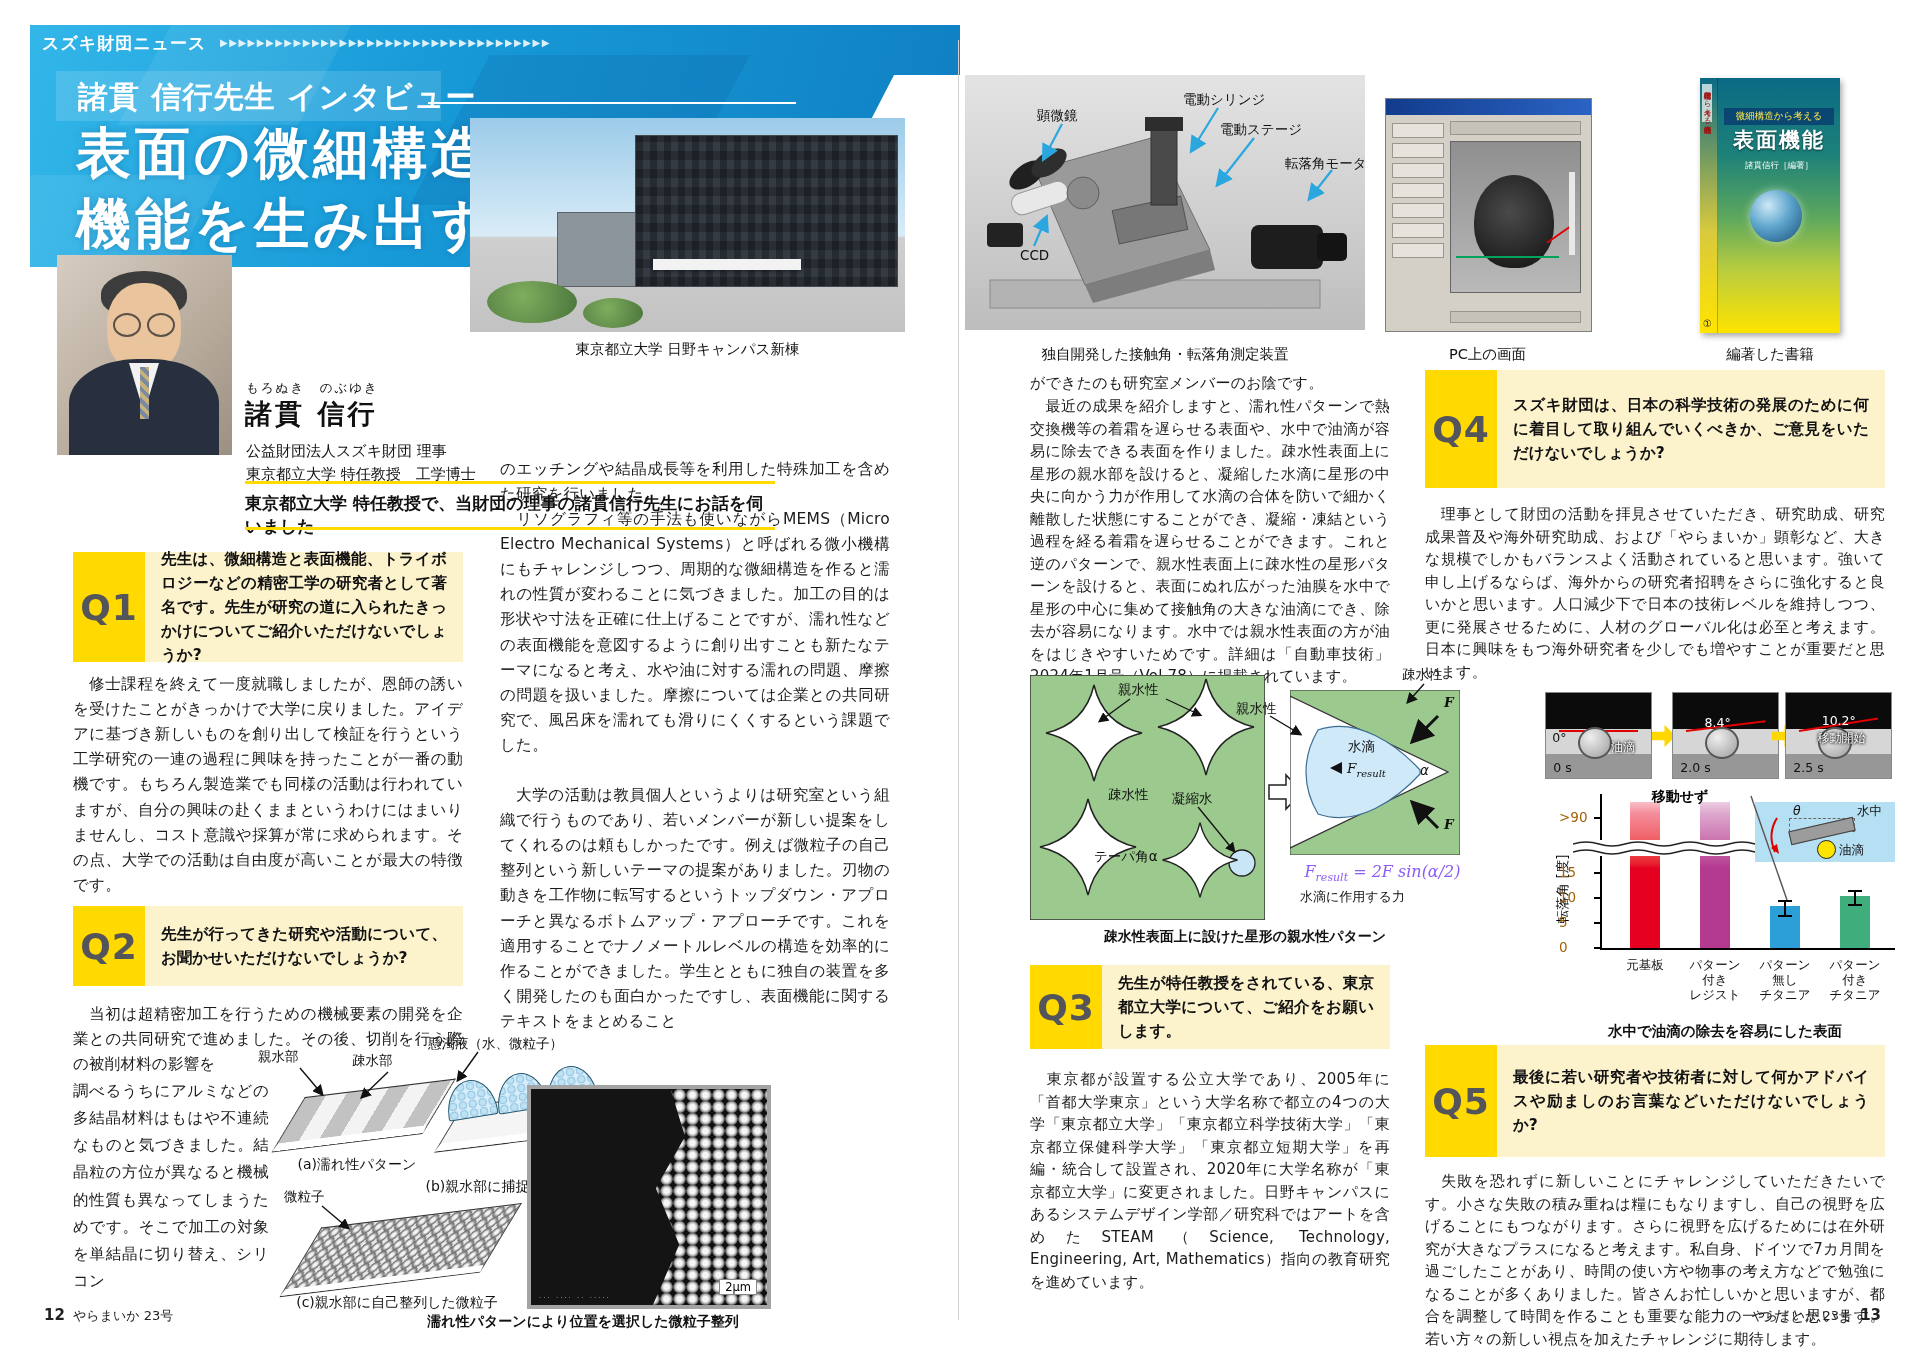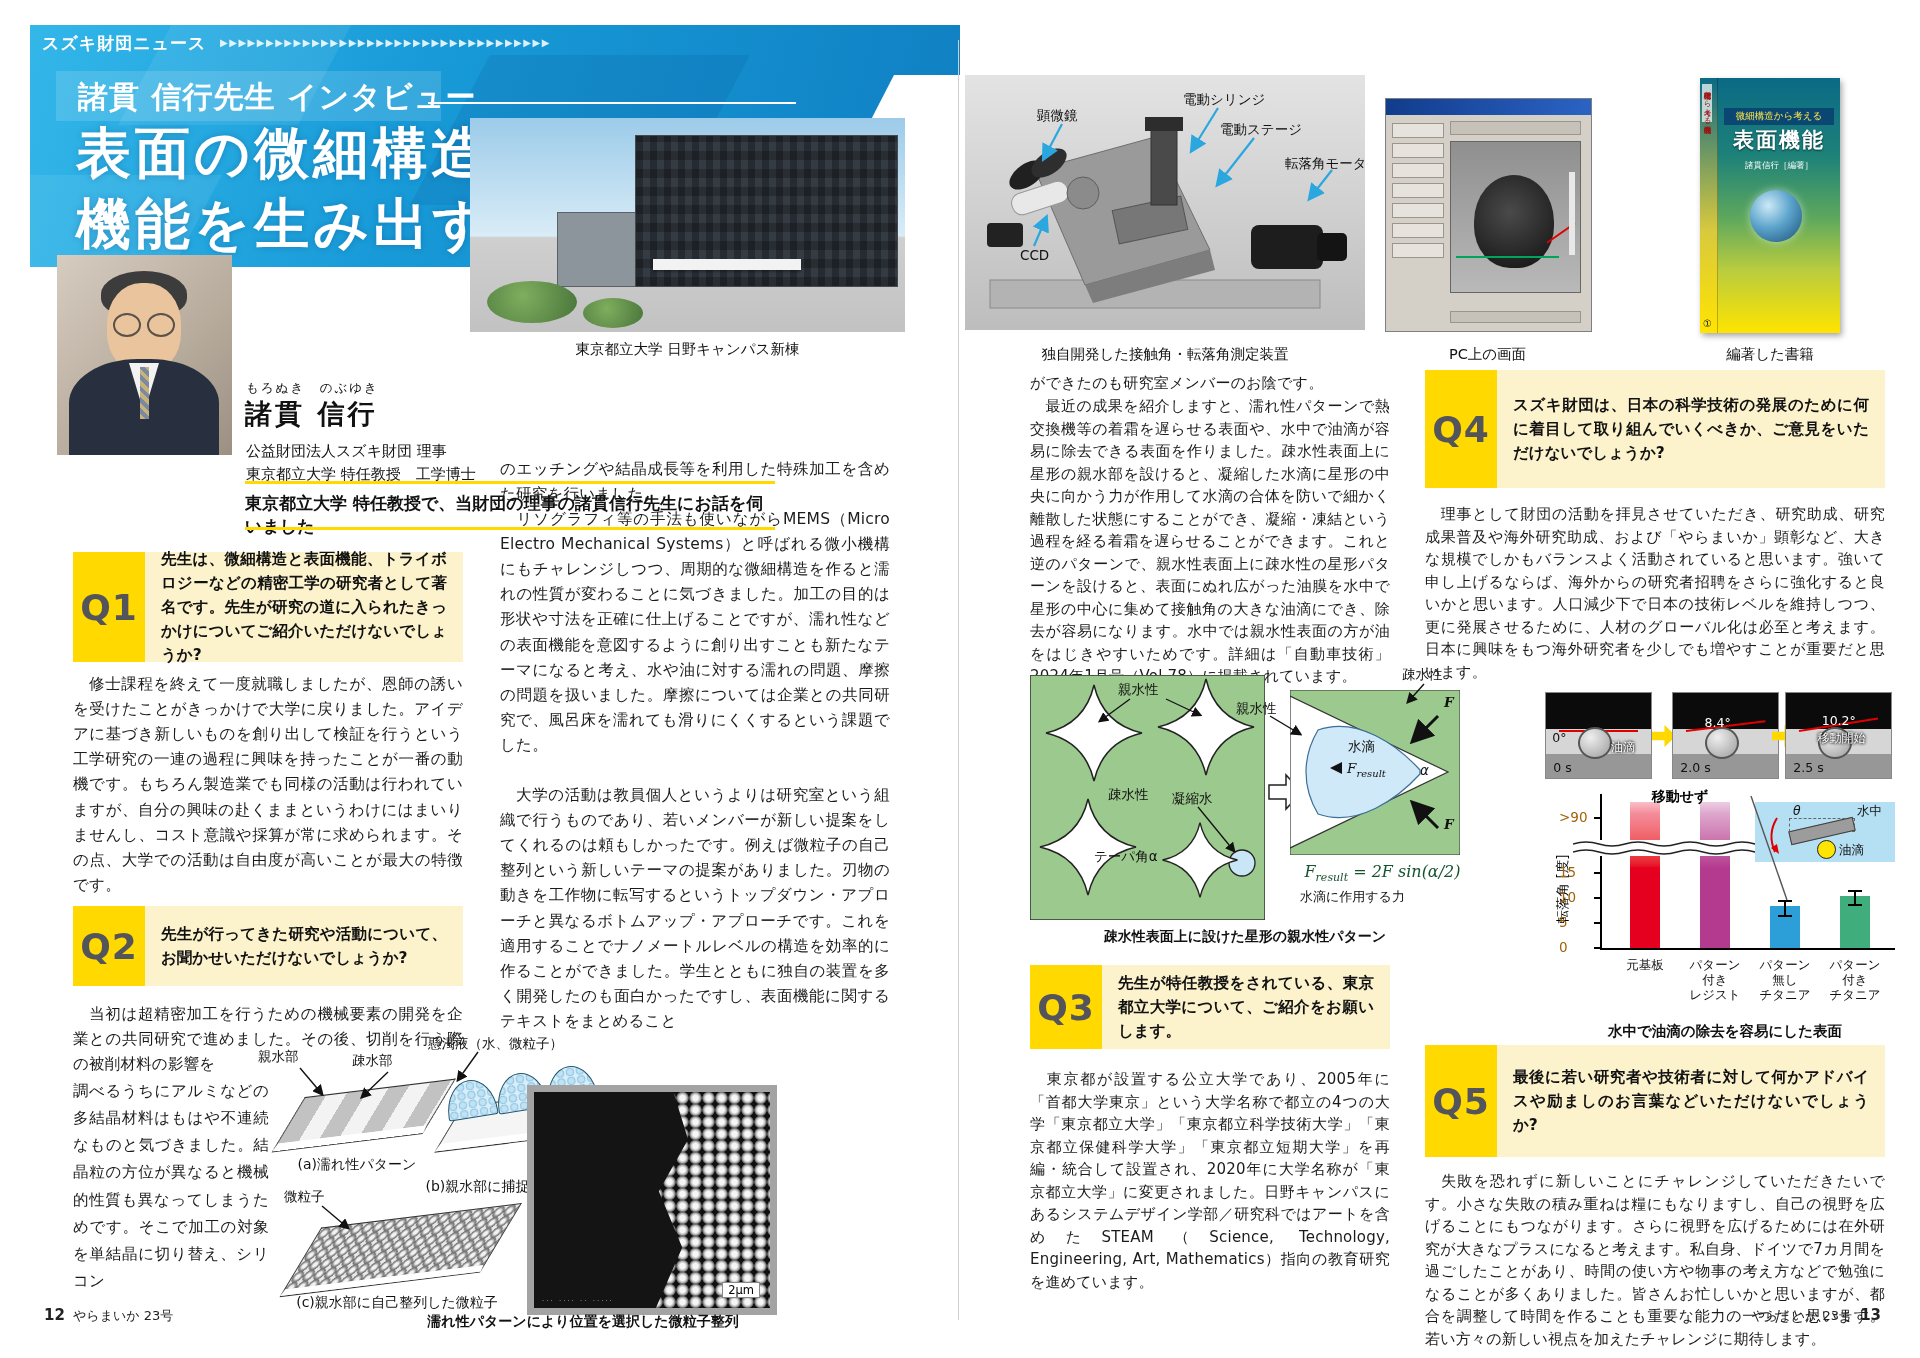--- a/index.html
+++ b/index.html
@@ -52,21 +52,21 @@
   .plate-a{position:absolute;width:150px;height:42px;border:1px solid #333;border-bottom:7px solid #fff;box-shadow:0 1px 0 #333;
            background:repeating-linear-gradient(90deg,#c2c2c2 0 21px,#f3f3f3 21px 42px);transform:rotate(-7deg) skewX(-38deg);}
   .plate-c{position:absolute;width:200px;height:56px;border:1px solid #333;border-bottom:6px solid #fff;box-shadow:0 1px 0 #333;
            background-color:#e9e9e9;background-image:radial-gradient(circle at 5.5px 5px,#f2f2f2 0 2px,#9a9a9a 3.6px,#6d6d6d 5px,transparent 5.6px);
            background-size:11px 10px;transform:rotate(-7deg) skewX(-38deg);}
   .plate-b{position:absolute;width:158px;height:34px;border:1px solid #333;border-bottom:7px solid #fff;box-shadow:0 1px 0 #333;
            background:#f5f5f5;transform:rotate(-7deg) skewX(-38deg);}
   .capsule{position:absolute;width:48px;height:36px;border:1px solid #23556f;border-radius:50% 50% 6% 6%/90% 90% 6% 6%;
            background-color:#d9eefa;background-image:radial-gradient(circle at 5px 5px,#bfe2f4 0 2.6px,#8bc2de 3.8px,transparent 4.6px);
            background-size:10px 9px;transform:rotate(-9deg);}
-  .sem{position:absolute;background:#141414;border:7px solid #a3a3a3;}
+  .sem{position:absolute;background:#141414;border:4px solid #a3a3a3;}
   .sem-spheres{position:absolute;right:0;top:0;width:62%;height:100%;
            background-color:#101010;background-image:radial-gradient(circle at 6.5px 6px,#f6f6f6 0 2.6px,#bdbdbd 4.4px,#5c5c5c 6px,transparent 6.6px);
            background-size:13px 12px;clip-path:polygon(34% 0,100% 0,100% 100%,22% 100%,40% 72%,24% 46%,44% 22%);}
   .sem-scale{position:absolute;right:10px;bottom:10px;background:#fff;color:#000;font-size:11.5px;padding:0 5px;border:1px solid #888;}
   .sem-ticks{position:absolute;left:8px;bottom:3px;color:#bbb;font-size:7px;letter-spacing:2px;}
   
   .equip-bg{width:100%;height:100%;background:linear-gradient(180deg,#e3e3e3 0%,#cfcfcf 55%,#bdbdbd 100%);}
   
   .pcwin{position:absolute;background:#d4d0c8;border:1px solid #7f7f7f;}
   .pc-title{height:16px;background:linear-gradient(90deg,#123c8c,#2b63c4);}
@@ -117,21 +117,21 @@
   .moved{position:absolute;left:58px;top:0;width:134px;text-align:center;font-weight:bold;font-size:14px;color:#000;z-index:6;}
   .inset{position:absolute;left:200px;top:14px;width:140px;height:60px;background:#b5dff2;z-index:6;}
   .inset-plate{position:absolute;left:34px;top:22px;width:64px;height:12px;background:#9c9c9c;border:1px solid #3f3f3f;transform:rotate(-13deg);}
   .inset-ghost{position:absolute;left:34px;top:16px;width:64px;height:12px;border:1px dashed #666;}
   .inset-oil{position:absolute;left:62px;top:38px;width:17px;height:17px;border-radius:50%;background:#ffe400;border:1.5px solid #222;}
   .inset-lbl{position:absolute;font-size:12.5px;color:#111;}
   .chart-cap{position:absolute;left:1545px;top:1022px;width:360px;text-align:center;font-size:14.5px;font-weight:600;color:#111;}
   .fold{position:absolute;left:958px;top:40px;width:1px;height:1280px;background:#cfcfcf;}
   .footer{position:absolute;font-size:13px;color:#222;}
   .footer b{font-size:15px;margin:0 4px;}
-  .formula{position:absolute;font-family:"DejaVu Serif","Liberation Serif",serif;font-size:16px;color:#14532d;font-style:italic;text-align:center;}
+  .formula{position:absolute;font-family:"DejaVu Serif","Liberation Serif",serif;font-size:16px;color:#8b5cf6;font-style:italic;text-align:center;}
   .formula sub{font-size:11px;}
   .formula-note{position:absolute;font-size:13px;color:#111;text-align:left;}
 </style>
 </head>
 <body>
 
 <div id="page">
 
   <div id="hdr">
     <div class="hdr-shape" style="left:120px;top:-20px;width:180px;height:120px;"></div>

